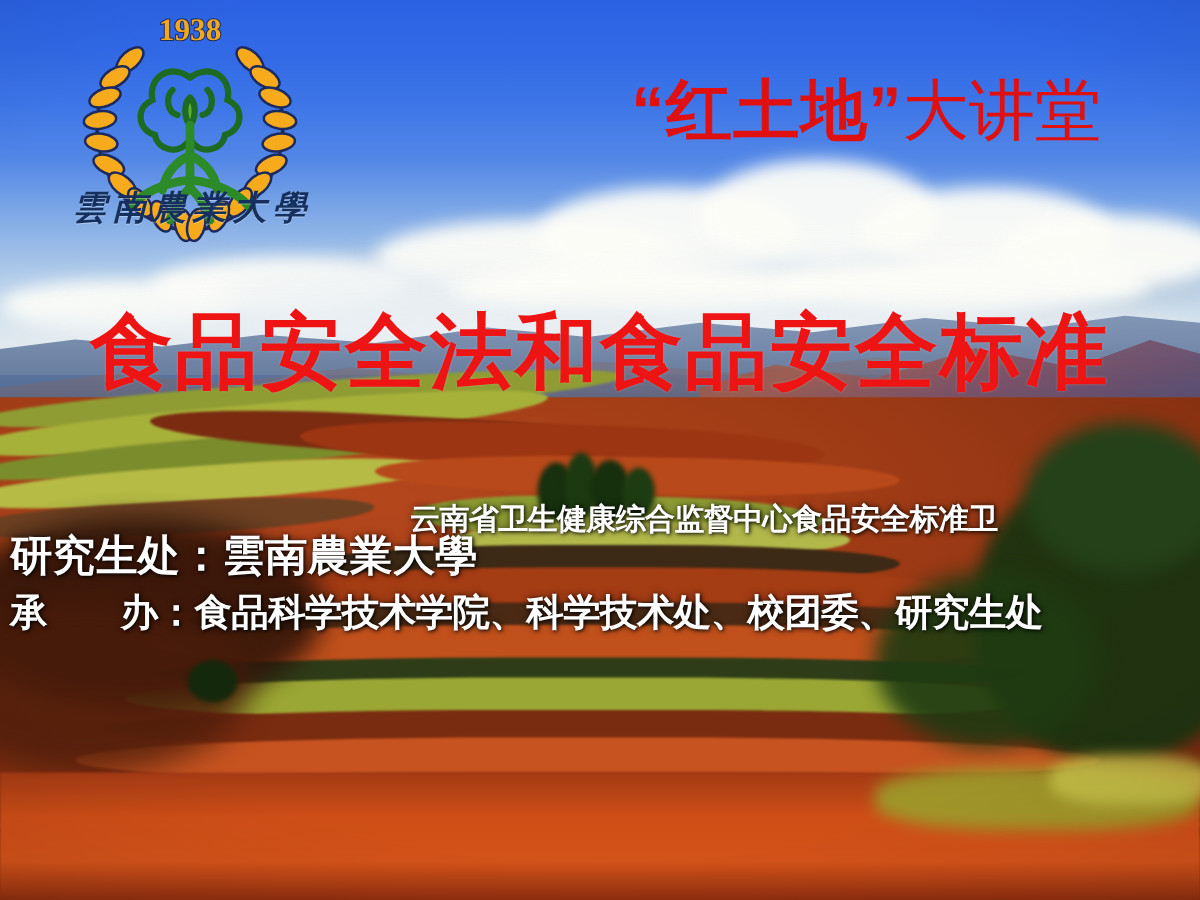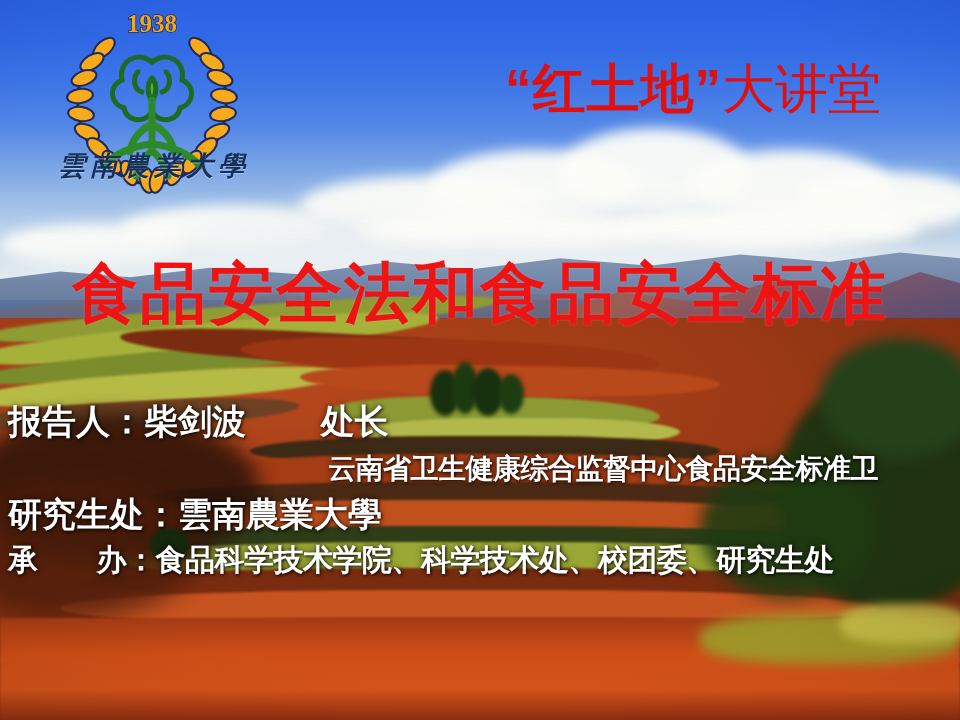--- a/index.html
+++ b/index.html
@@ -81,35 +81,35 @@
     position:absolute;left:505px;top:62px;
     font-size:53px;font-weight:700;color:#e01010;
     letter-spacing:1px;line-height:1;
     font-family:"Liberation Sans","DejaVu Sans",sans-serif;
     white-space:nowrap;
   }
   .lecture-series .q{font-weight:700;}
   .lecture-series .hall{font-weight:400;letter-spacing:0;}
 
   .main-title{
-    position:absolute;left:0;top:260px;width:960px;text-align:center;
+    position:absolute;left:0;top:248px;width:960px;text-align:center;
     font-size:66px;font-weight:700;color:#ef1414;
     letter-spacing:2px;line-height:1;white-space:nowrap;
     text-shadow:0 0 2px rgba(255,255,255,.25);
   }
 
   
   .info{
     position:absolute;left:8px;top:404px;width:952px;
     color:#ffffff;font-weight:700;
     text-shadow:1px 1px 3px rgba(0,0,0,.85), 0 0 6px rgba(0,0,0,.6);
   }
   .line{white-space:nowrap;line-height:1.0;}
   .l-speaker{font-size:34px;margin-bottom:17px;}
-  .l-org{font-size:28px;padding-left:320px;margin-bottom:14px;letter-spacing:-0.5px;}
+  .l-org{font-size:24px;padding-left:320px;letter-spacing:-0.5px;}
   .l-org2{font-size:34px;margin-bottom:17px;}
   .l-place{font-size:34px;margin-bottom:14px;}
   .l-time{font-size:34px;margin-bottom:14px;
     font-family:"DejaVu Sans Mono","Liberation Mono",monospace;letter-spacing:0px;}
   .l-host{font-size:30px;letter-spacing:-0.5px;}
   .sp{display:inline-block;width:1.1em;}
   .sp2{display:inline-block;width:2.2em;}
 </style>
 </head>
 <body>
@@ -252,23 +252,20 @@
   <div class="uniname">雲南農業大學</div>
 
   <div class="lecture-series">
     <span class="q">“红土地”</span><span class="hall">大讲堂</span>
   </div>
 
   <div class="main-title">食品安全法和食品安全标准</div>
 
   <div class="info">
 
-    <div class="line l-speaker">
-      <span>报告人：</span><span>柴剑波</span><span class="sp2"></span><span>处长</span>
-    </div>
 
     <div class="line l-org">云南省卫生健康综合监督中心食品安全标准卫</div>
 
 
     <div class="line l-place">
       <span>研究生处：</span><span>雲南農業大學</span>
     </div>
 
 
     <div class="line l-host">

